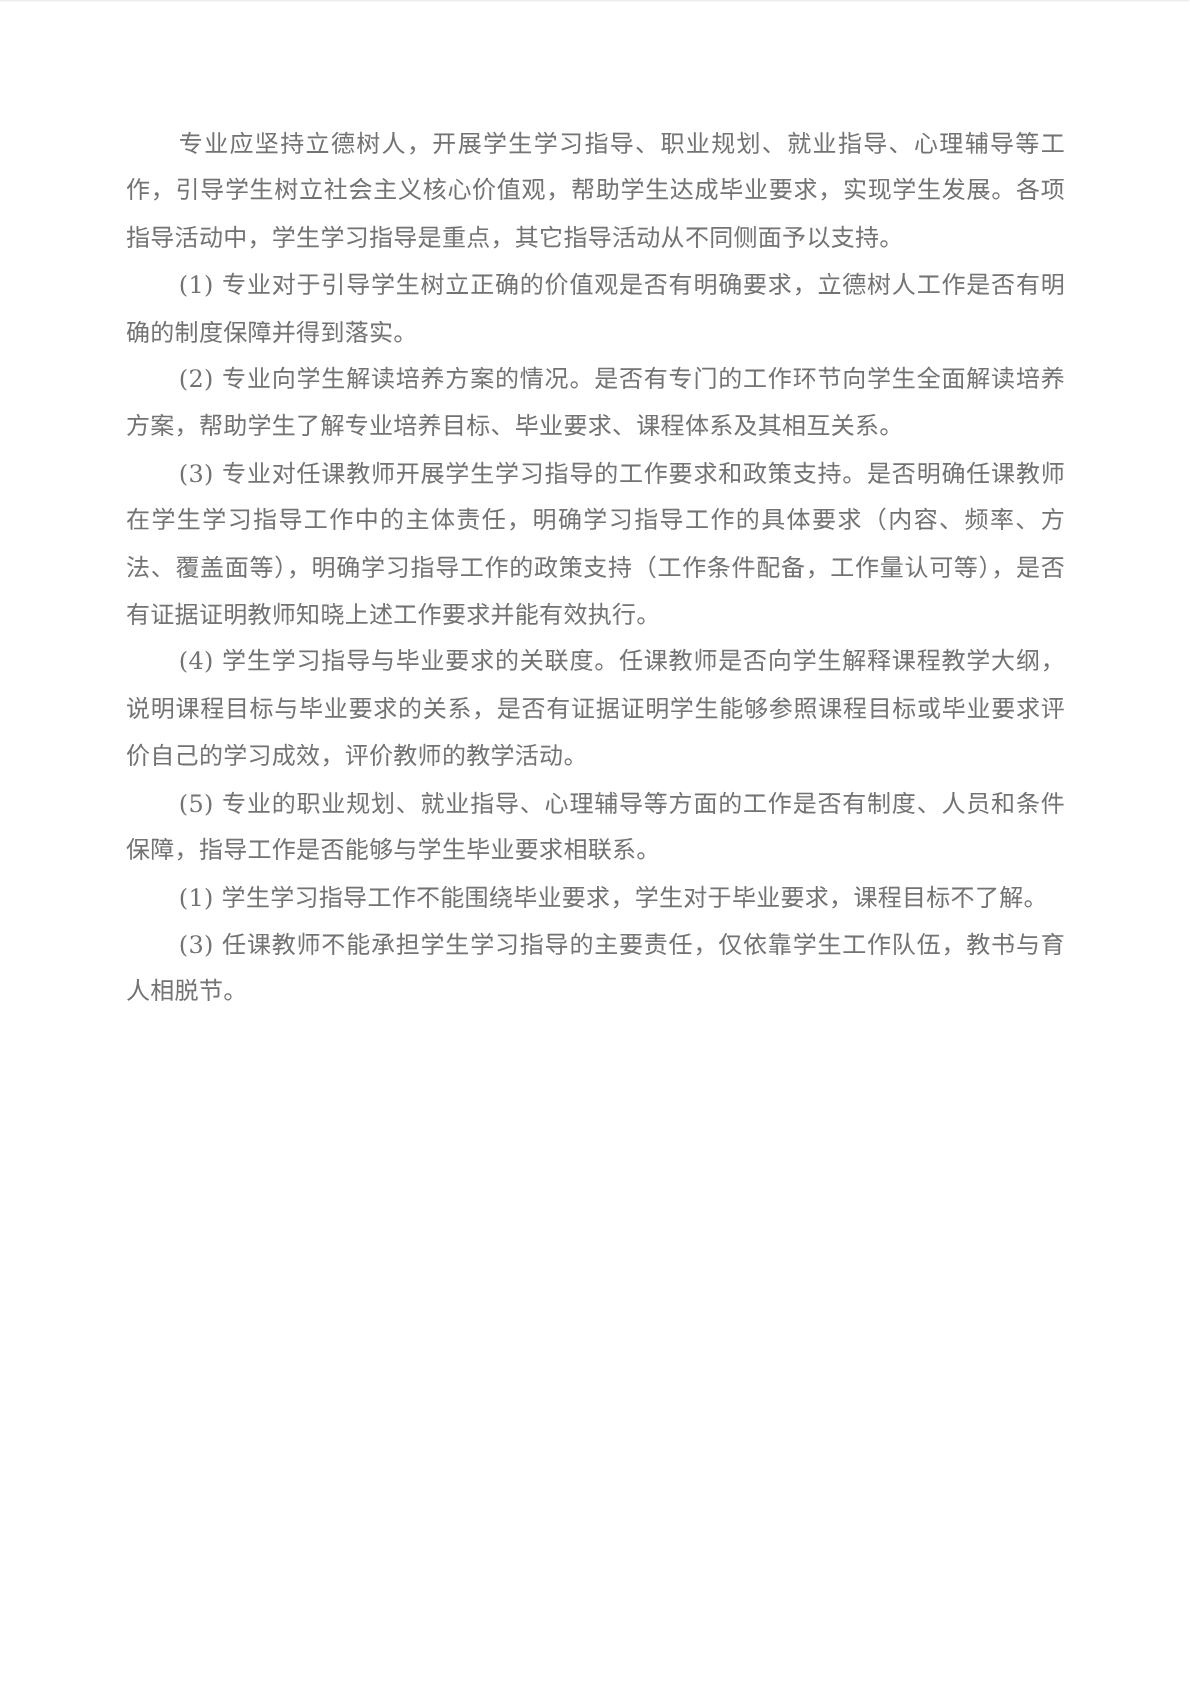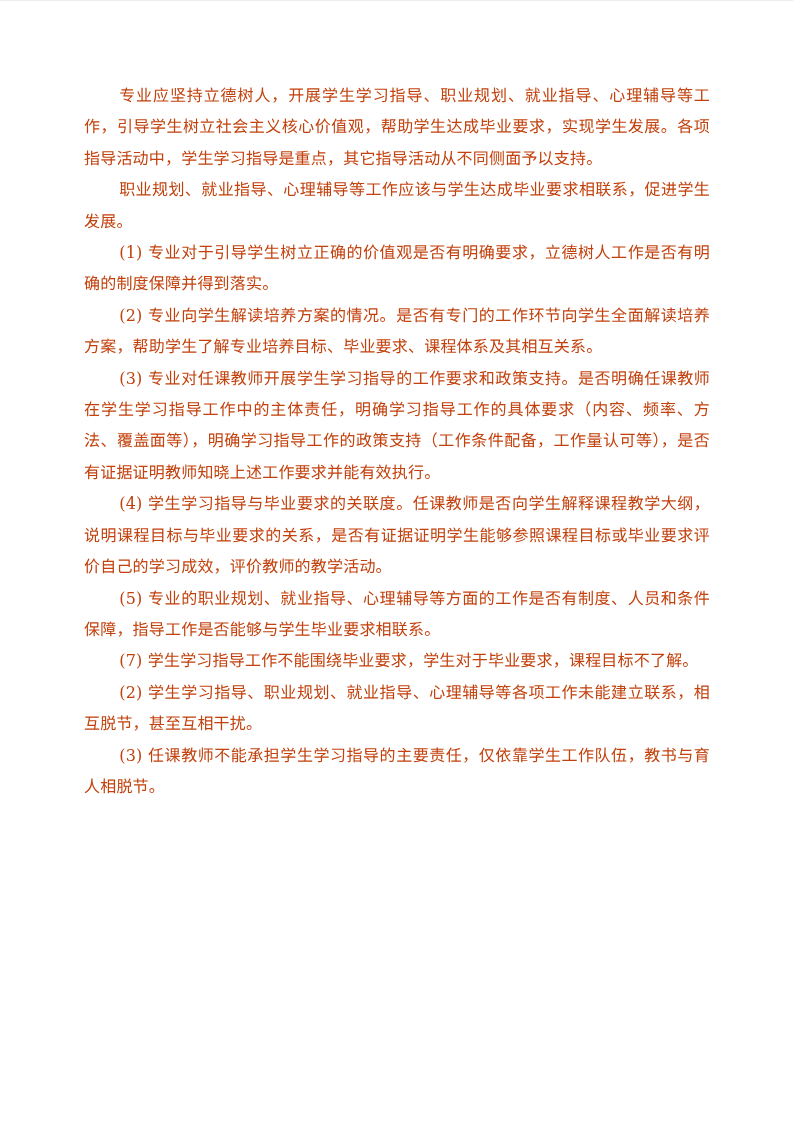--- a/index.html
+++ b/index.html
@@ -15,21 +15,21 @@
   .page {
     box-sizing: border-box;
     width: 793px;
     height: 1122px;
     background: #ffffff;
     border-top: 1px solid #ededed;
     padding: 79px 83px 0 84px;
     font-family: "DejaVu Serif", "Liberation Serif", serif;
     font-size: 16px;
     line-height: 31.4px;
-    color: #c2410c;
+    color: #737373;
     letter-spacing: 0.2px;
   }
   .doc-body p {
     margin: 0;
     padding: 0;
     text-align: justify;
     word-break: break-all;
   }
   .doc-body p.body {
     text-indent: 2.2em;
@@ -38,23 +38,21 @@
     text-indent: 1.55em;
     font-weight: 500;
   }
 </style>
 </head>
 <body>
 
 <div class="page">
   <div class="doc-body">
       <p class="body">专业应坚持立德树人，开展学生学习指导、职业规划、就业指导、心理辅导等工作，引导学生树立社会主义核心价值观，帮助学生达成毕业要求，实现学生发展。各项指导活动中，学生学习指导是重点，其它指导活动从不同侧面予以支持。</p>
-      <p class="body">职业规划、就业指导、心理辅导等工作应该与学生达成毕业要求相联系，促进学生发展。</p>
       <p class="body">(1) 专业对于引导学生树立正确的价值观是否有明确要求，立德树人工作是否有明确的制度保障并得到落实。</p>
       <p class="body">(2) 专业向学生解读培养方案的情况。是否有专门的工作环节向学生全面解读培养方案，帮助学生了解专业培养目标、毕业要求、课程体系及其相互关系。</p>
       <p class="body">(3) 专业对任课教师开展学生学习指导的工作要求和政策支持。是否明确任课教师在学生学习指导工作中的主体责任，明确学习指导工作的具体要求（内容、频率、方法、覆盖面等），明确学习指导工作的政策支持（工作条件配备，工作量认可等），是否有证据证明教师知晓上述工作要求并能有效执行。</p>
       <p class="body">(4) 学生学习指导与毕业要求的关联度。任课教师是否向学生解释课程教学大纲，说明课程目标与毕业要求的关系，是否有证据证明学生能够参照课程目标或毕业要求评价自己的学习成效，评价教师的教学活动。</p>
       <p class="body">(5) 专业的职业规划、就业指导、心理辅导等方面的工作是否有制度、人员和条件保障，指导工作是否能够与学生毕业要求相联系。</p>
-      <p class="body">(7) 学生学习指导工作不能围绕毕业要求，学生对于毕业要求，课程目标不了解。</p>
-      <p class="body">(2) 学生学习指导、职业规划、就业指导、心理辅导等各项工作未能建立联系，相互脱节，甚至互相干扰。</p>
+      <p class="body">(1) 学生学习指导工作不能围绕毕业要求，学生对于毕业要求，课程目标不了解。</p>
       <p class="body">(3) 任课教师不能承担学生学习指导的主要责任，仅依靠学生工作队伍，教书与育人相脱节。</p>
     </div>
 </div>
 
 </body></html>

